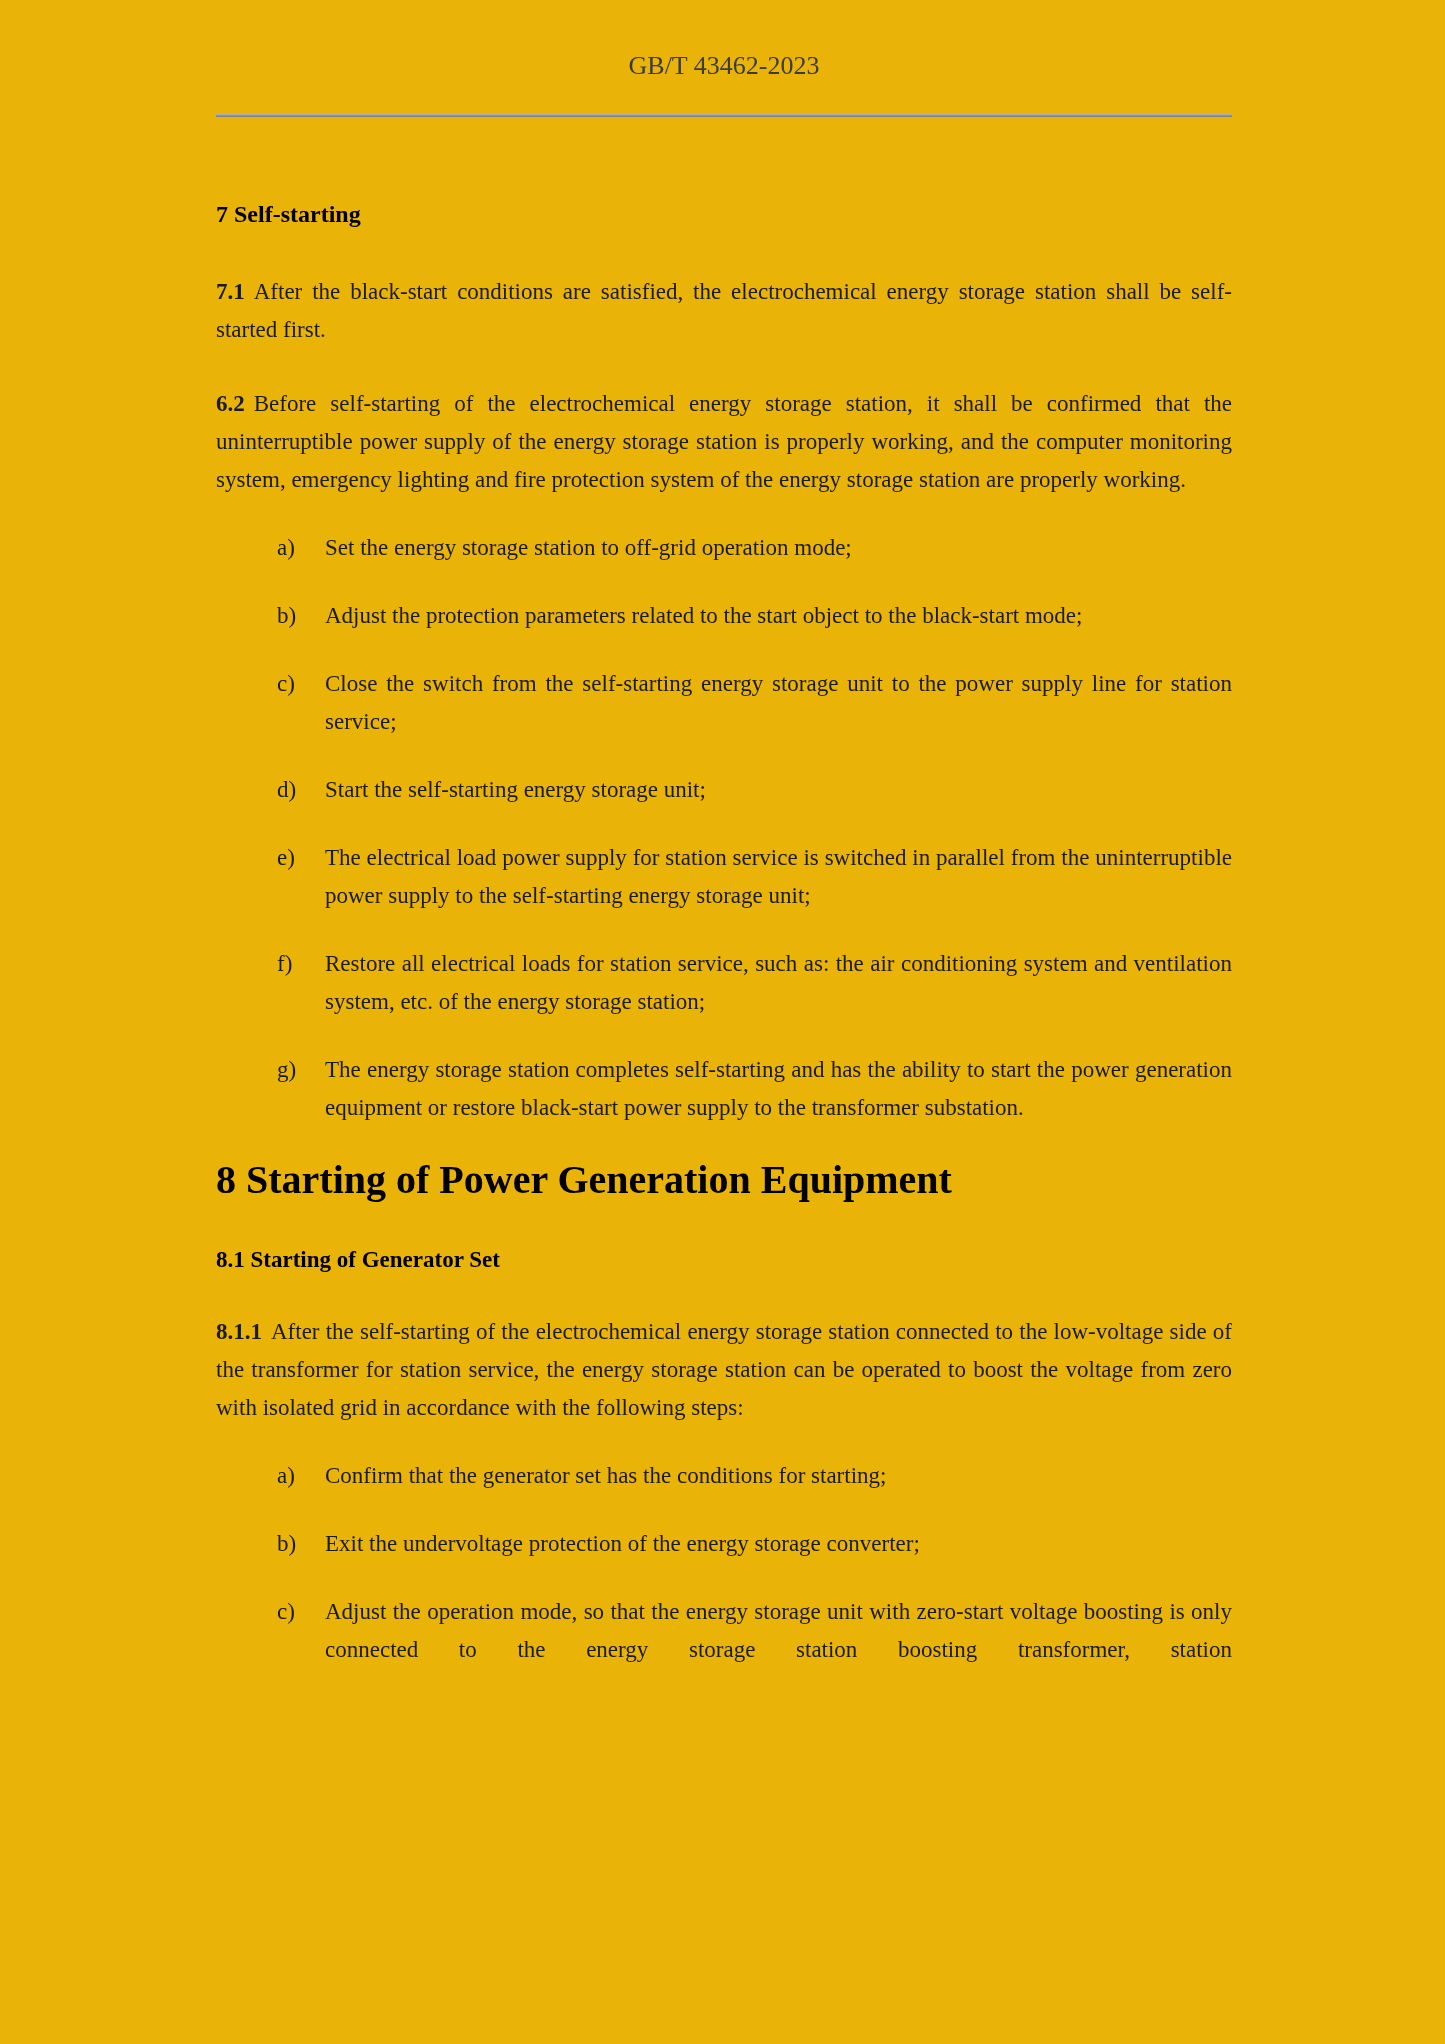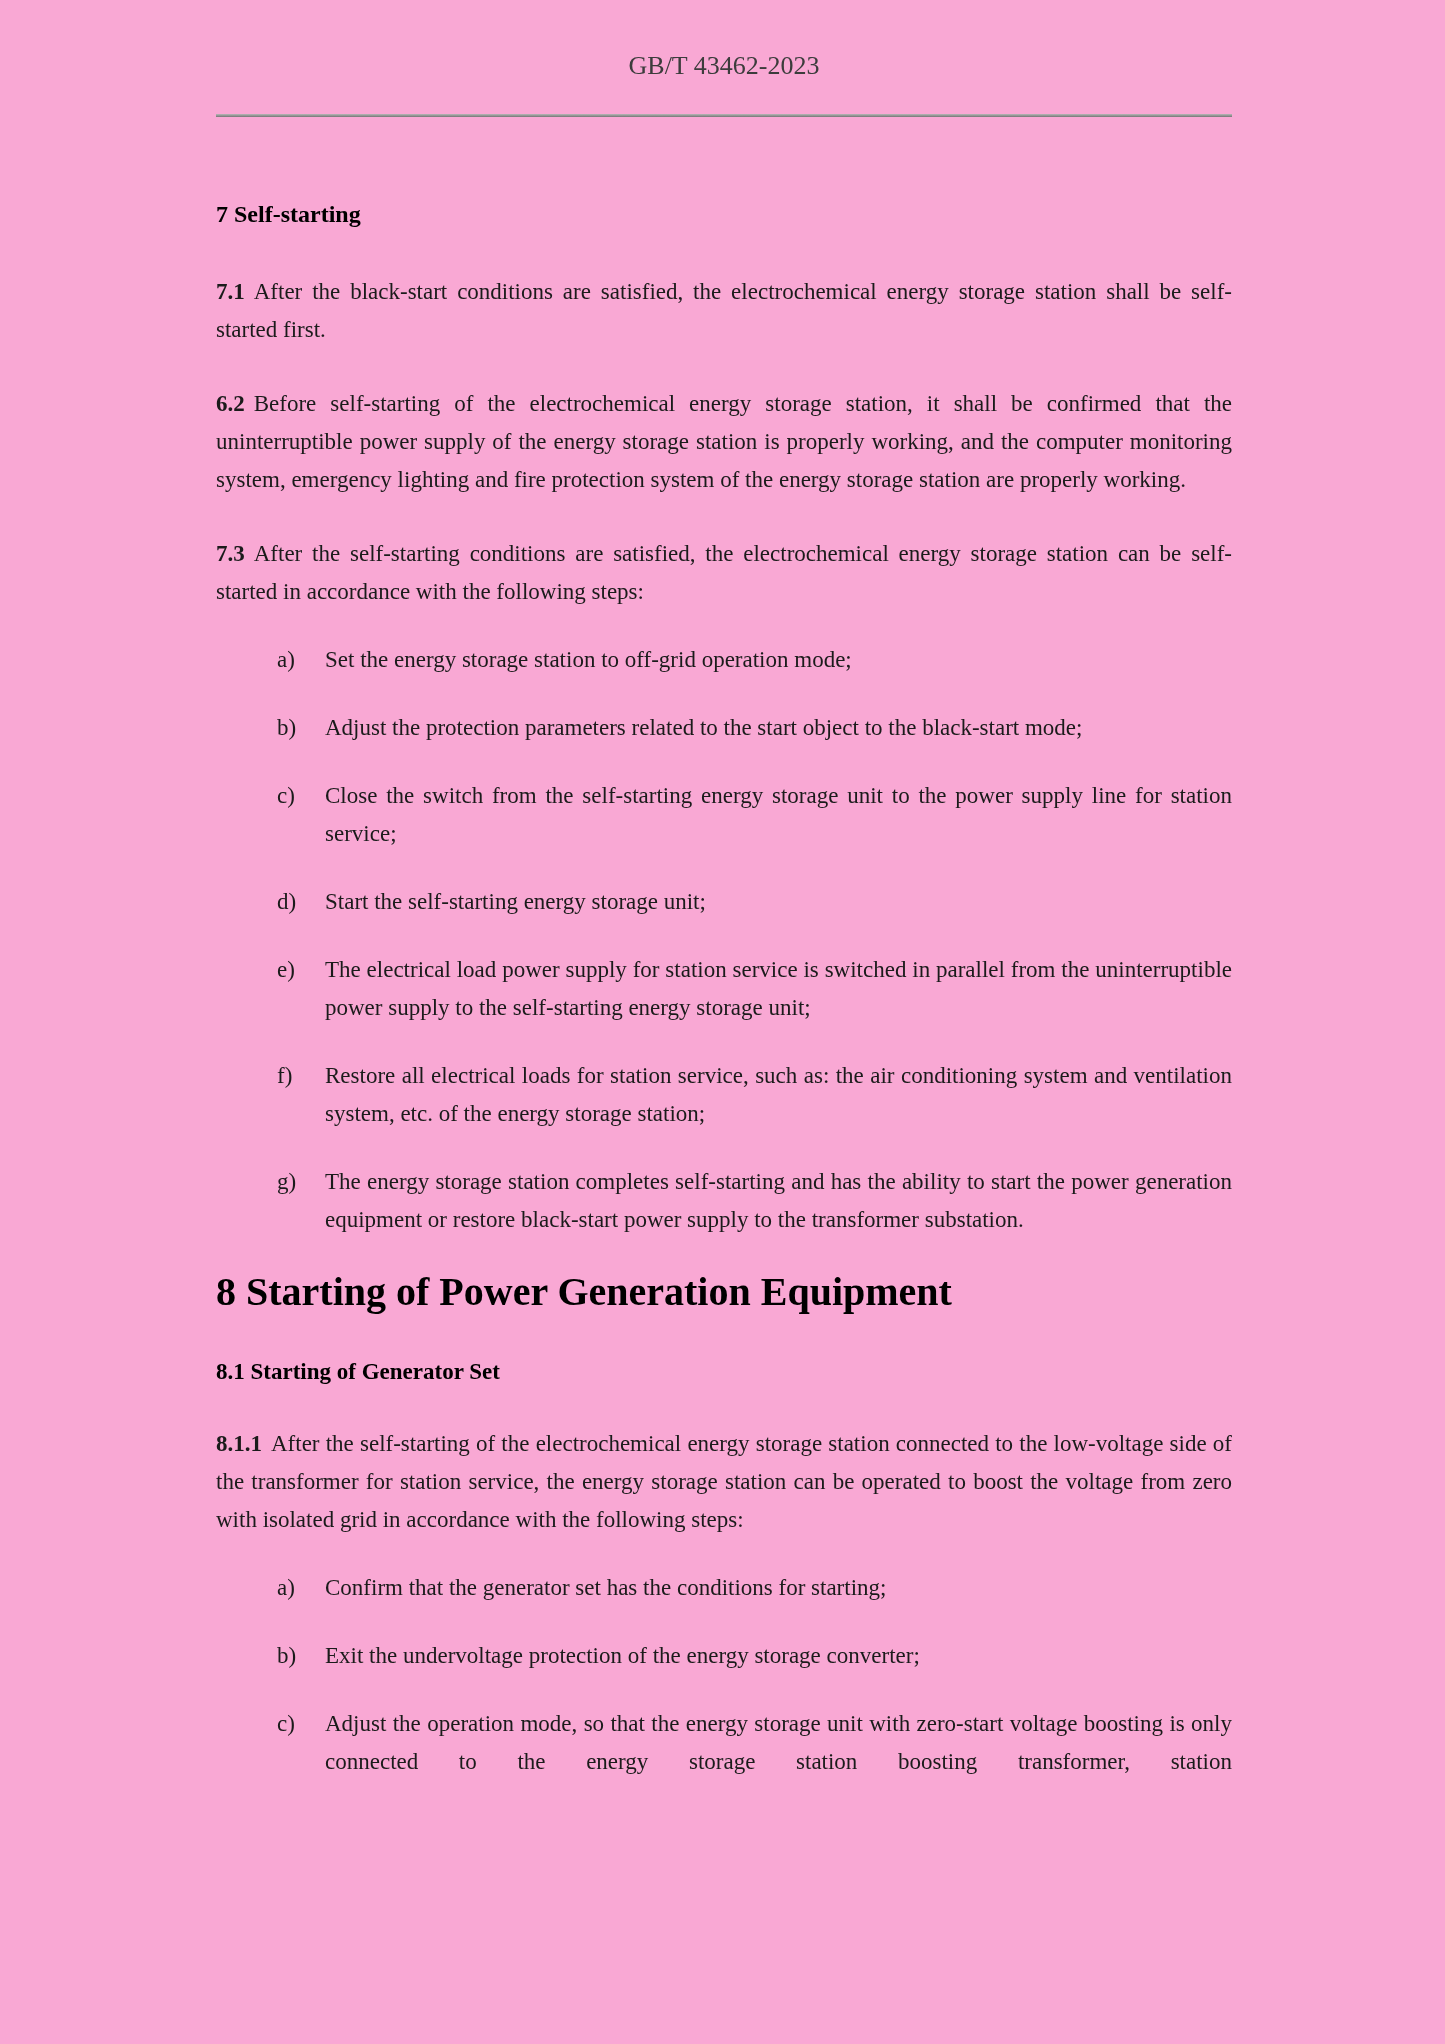--- a/index.html
+++ b/index.html
@@ -1,20 +1,20 @@
 <!DOCTYPE html>
 <html><head>
 <meta charset="utf-8">
 <style>
   html, body { margin: 0; padding: 0; background: #ffffff; }
   .page {
     position: relative;
     width: 1445px;
     height: 2044px;
-    background: #f9a8d4;
+    background: #eab308;
     font-family: "Liberation Serif", "DejaVu Serif", serif;
     color: #1b1b1b;
     overflow: hidden;
     box-sizing: border-box;
   }
   .content {
     padding: 0 213px 0 216px;
   }
   .doc-header {
     margin-top: 50px;
@@ -111,21 +111,20 @@
 
     <div class="doc-header">GB/T 43462-2023</div>
     <div class="rule"></div>
 
     <h1 class="sec7">7 Self-starting</h1>
 
     <p class="clause"><span class="cnum">7.1</span><span>After the black-start conditions are satisfied, the electrochemical energy storage station shall be self-started first.</span></p>
 
     <p class="clause"><span class="cnum">6.2</span><span>Before self-starting of the electrochemical energy storage station, it shall be confirmed that the uninterruptible power supply of the energy storage station is properly working, and the computer monitoring system, emergency lighting and fire protection system of the energy storage station are properly working.</span></p>
 
-    <p class="clause"><span class="cnum">7.3</span><span>After the self-starting conditions are satisfied, the electrochemical energy storage station can be self-started in accordance with the following steps:</span></p>
 
     <div class="steps">
       <div class="step">
         <span class="step-label">a)</span>
         <span class="step-text">Set the energy storage station to off-grid operation mode;</span>
       </div>
       <div class="step">
         <span class="step-label">b)</span>
         <span class="step-text">Adjust the protection parameters related to the start object to the black-start mode;</span>
       </div>

